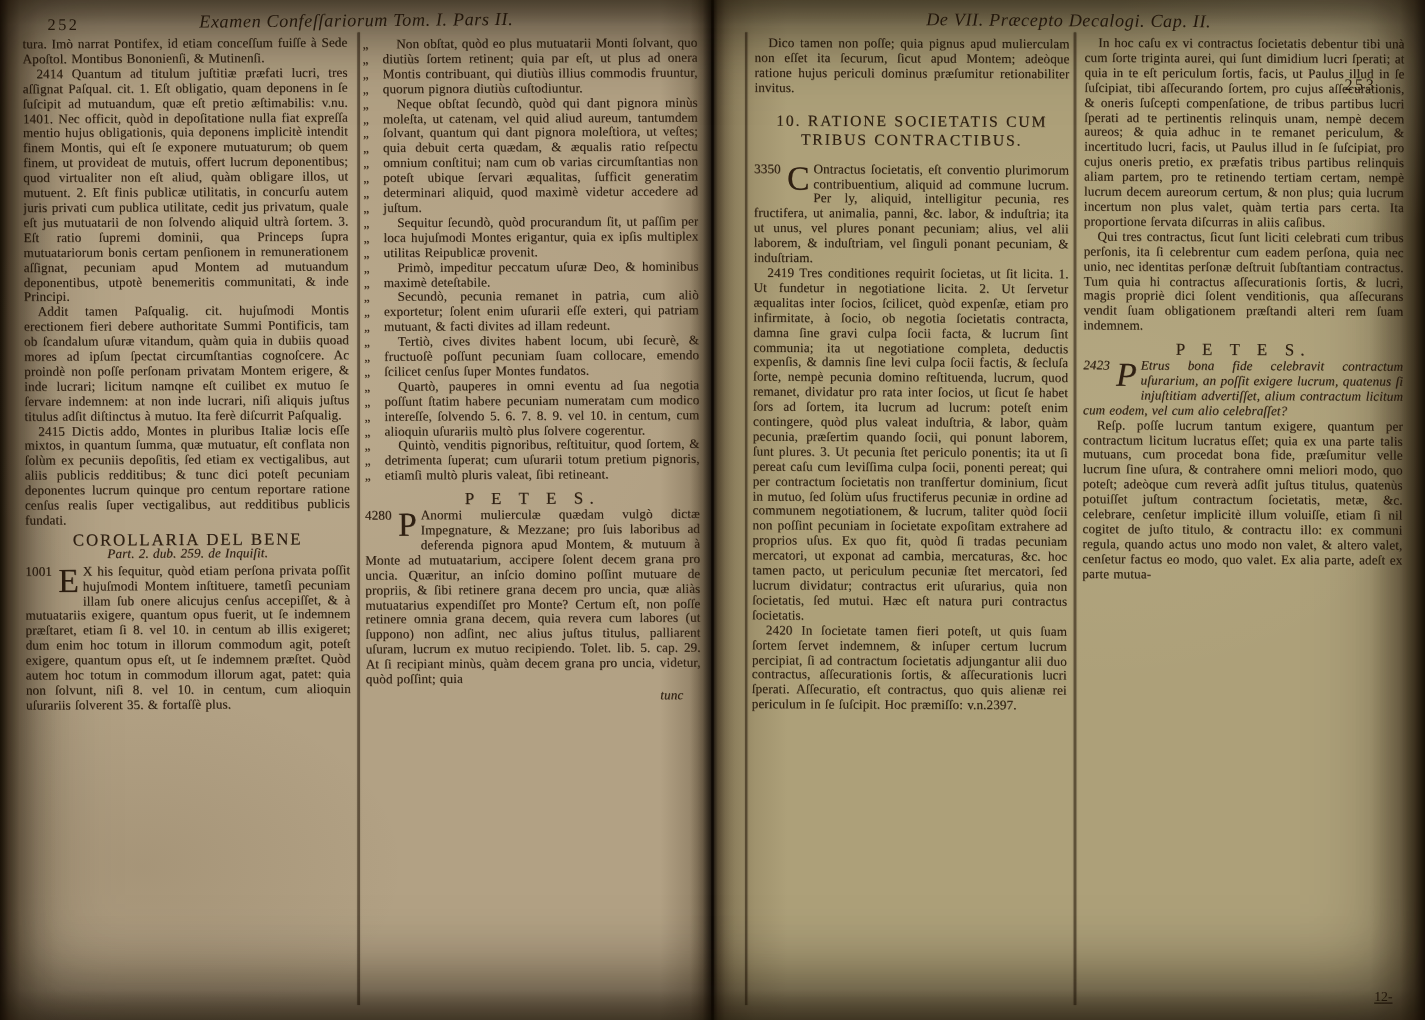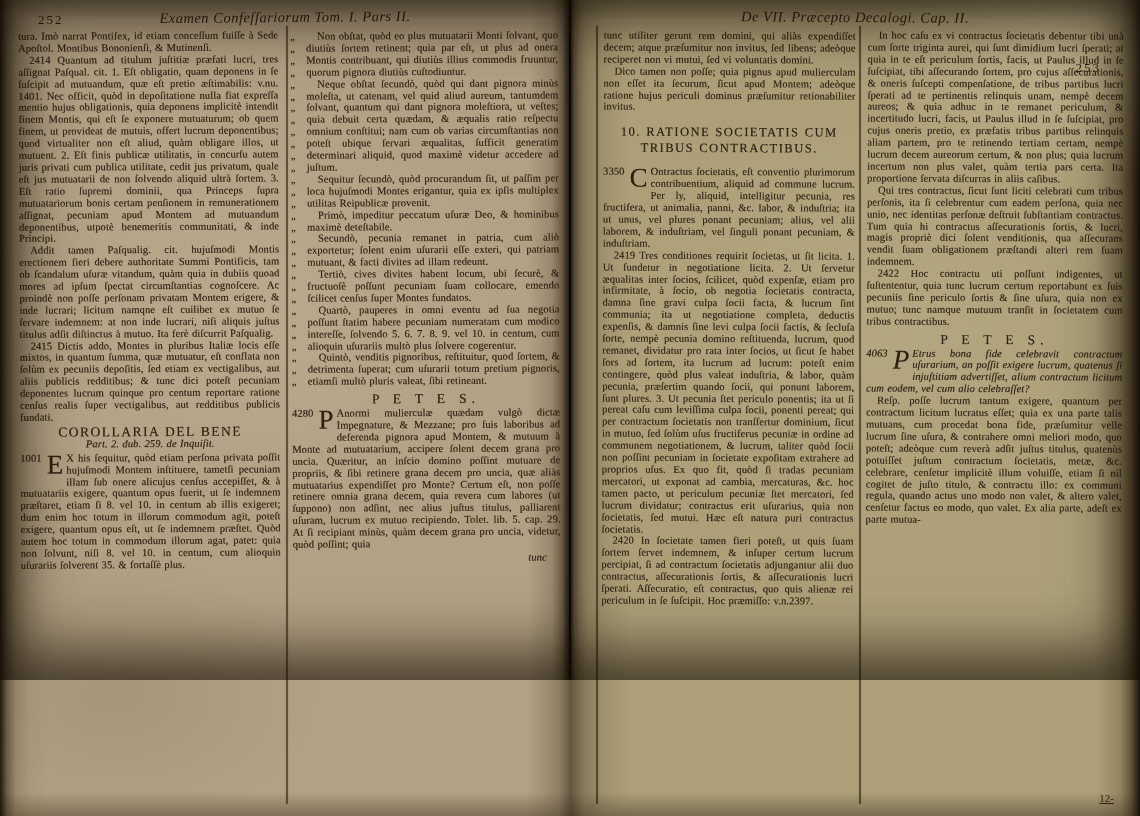--- a/index.html
+++ b/index.html
@@ -1,16 +1,16 @@
 <!DOCTYPE html>
 <html><head>
 <meta charset="utf-8">
 <style>
   html,body{margin:0;padding:0;width:1140px;height:816px;overflow:hidden;background:#120c06;}
-  .book{position:relative;width:1140px;height:680px;background:#ec4899;font-family:"Liberation Serif","DejaVu Serif",serif;}
+  .book{position:relative;width:1140px;height:816px;background:#ec4899;font-family:"Liberation Serif","DejaVu Serif",serif;}
   .book::after{content:"";position:absolute;inset:0;pointer-events:none;
     box-shadow:inset 0 0 70px 16px rgba(22,14,6,0.55), inset 0 -28px 50px rgba(22,14,6,0.35), inset 0 22px 40px rgba(22,14,6,0.25);}
   .page{position:absolute;top:0;height:816px;width:570px;color:#2f2012;}
   .page-left{left:0;background-color:#b2a184;background-image:
     radial-gradient(ellipse 420px 320px at 45% 38%, rgba(255,246,222,0.10), transparent 70%),
     radial-gradient(ellipse 300px 200px at 20% 85%, rgba(80,60,35,0.12), transparent 70%),
     linear-gradient(90deg, rgba(20,12,5,0.92) 0px, rgba(55,38,20,0.55) 7px, rgba(95,75,48,0.28) 16px, rgba(120,100,70,0.10) 30px, transparent 48px),
     linear-gradient(270deg, rgba(30,20,10,0.50) 0px, rgba(60,45,25,0.28) 12px, transparent 42px),
     linear-gradient(180deg, rgba(45,32,16,0.30) 0px, transparent 20px),
     linear-gradient(0deg, rgba(45,32,16,0.38) 0px, transparent 24px);}
@@ -156,41 +156,39 @@
     </div>
   </div>
 
   <div class="page page-right">
     <div class="pagenum pagenum-right">253</div>
     <div class="header-title">De VII. Præcepto Decalogi. Cap. II.</div>
 
     <div class="col-rule rule-r1"></div>
 
     <div class="col col3">
-      <p class="flush">tunc utiliter gerunt rem domini, qui aliàs expendiſſet decem; atque præſumitur non invitus, ſed libens; adeòque reciperet non vi mutui, ſed vi voluntatis domini.</p>
       <p>Dico tamen non poſſe; quia pignus apud mulierculam non eſſet ita ſecurum, ſicut apud Montem; adeòque ratione hujus periculi dominus præſumitur retionabiliter invitus.</p>
       <p class="section-heading">10. RATIONE SOCIETATIS CUM TRIBUS CONTRACTIBUS.</p>
       <p class="dc-para">
         <span class="pnum">3350</span>
         <span class="dropcap">C</span>
         <span>Ontractus ſocietatis, eſt conventio plurimorum contribuentium, aliquid ad commune lucrum. Per ly, aliquid, intelligitur pecunia, res fructifera, ut animalia, panni, &amp;c. labor, &amp; induſtria; ita ut unus, vel plures ponant pecuniam; alius, vel alii laborem, &amp; induſtriam, vel ſinguli ponant pecuniam, &amp; induſtriam.</span>
       </p>
       <p>2419 Tres conditiones requirit ſocietas, ut ſit licita. 1. Ut fundetur in negotiatione licita. 2. Ut ſervetur æqualitas inter ſocios, ſcilicet, quòd expenſæ, etiam pro infirmitate, à ſocio, ob negotia ſocietatis contracta, damna ſine gravi culpa ſocii facta, &amp; lucrum ſint communia; ita ut negotiatione completa, deductis expenſis, &amp; damnis ſine levi culpa ſocii factis, &amp; ſecluſa ſorte, nempè pecunia domino reſtituenda, lucrum, quod remanet, dividatur pro rata inter ſocios, ut ſicut ſe habet ſors ad ſortem, ita lucrum ad lucrum: poteſt enim contingere, quòd plus valeat induſtria, &amp; labor, quàm pecunia, præſertim quando ſocii, qui ponunt laborem, ſunt plures. 3. Ut pecunia ſtet periculo ponentis; ita ut ſi pereat caſu cum leviſſima culpa ſocii, ponenti pereat; qui per contractum ſocietatis non tranſfertur dominium, ſicut in mutuo, ſed ſolùm uſus fructiferus pecuniæ in ordine ad communem negotiationem, &amp; lucrum, taliter quòd ſocii non poſſint pecuniam in ſocietate expoſitam extrahere ad proprios uſus. Ex quo fit, quòd ſi tradas pecuniam mercatori, ut exponat ad cambia, mercaturas, &amp;c. hoc tamen pacto, ut periculum pecuniæ ſtet mercatori, ſed lucrum dividatur; contractus erit uſurarius, quia non ſocietatis, ſed mutui. Hæc eſt natura puri contractus ſocietatis.</p>
       <p>2420 In ſocietate tamen fieri poteſt, ut quis ſuam ſortem ſervet indemnem, &amp; inſuper certum lucrum percipiat, ſi ad contractum ſocietatis adjungantur alii duo contractus, aſſecurationis ſortis, &amp; aſſecurationis lucri ſperati. Aſſecuratio, eſt contractus, quo quis alienæ rei periculum in ſe ſuſcipit. Hoc præmiſſo: v.n.2397.</p>
     </div>
 
     <div class="col-rule rule-r2"></div>
 
     <div class="col col4">
       <p>In hoc caſu ex vi contractus ſocietatis debentur tibi unà cum ſorte triginta aurei, qui ſunt dimidium lucri ſperati; at quia in te eſt periculum ſortis, facis, ut Paulus illud in ſe ſuſcipiat, tibi aſſecurando ſortem, pro cujus aſſecurationis, &amp; oneris ſuſcepti compenſatione, de tribus partibus lucri ſperati ad te pertinentis relinquis unam, nempè decem aureos; &amp; quia adhuc in te remanet periculum, &amp; incertitudo lucri, facis, ut Paulus illud in ſe ſuſcipiat, pro cujus oneris pretio, ex præfatis tribus partibus relinquis aliam partem, pro te retinendo tertiam certam, nempè lucrum decem aureorum certum, &amp; non plus; quia lucrum incertum non plus valet, quàm tertia pars certa. Ita proportione ſervata diſcurras in aliis caſibus.</p>
       <p>Qui tres contractus, ſicut ſunt liciti celebrati cum tribus perſonis, ita ſi celebrentur cum eadem perſona, quia nec unio, nec identitas perſonæ deſtruit ſubſtantiam contractus. Tum quia hi contractus aſſecurationis ſortis, &amp; lucri, magis propriè dici ſolent venditionis, qua aſſecurans vendit ſuam obligationem præſtandi alteri rem ſuam indemnem.</p>
-      <p>2422 Hoc contractu uti poſſunt indigentes, ut ſuſtententur, quia tunc lucrum certum reportabunt ex ſuis pecuniis ſine periculo ſortis &amp; ſine uſura, quia non ex mutuo; tunc namque mutuum tranſit in ſocietatem cum tribus contractibus.</p>
       <p class="petes">P E T E S.</p>
       <p class="dc-para italic">
-        <span class="pnum">4063</span>
+        <span class="pnum">2423</span>
         <span class="dropcap">P</span>
         <span>Etrus bona fide celebravit contractum uſurarium, an poſſit exigere lucrum, quatenus ſi injuſtitiam advertiſſet, alium contractum licitum cum eodem, vel cum alio celebraſſet?</span>
       </p>
       <p>Reſp. poſſe lucrum tantum exigere, quantum per contractum licitum lucratus eſſet; quia ex una parte talis mutuans, cum procedat bona fide, præſumitur velle lucrum ſine uſura, &amp; contrahere omni meliori modo, quo poteſt; adeòque cum reverà adſit juſtus titulus, quatenùs potuiſſet juſtum contractum ſocietatis, metæ, &amp;c. celebrare, cenſetur implicitè illum voluiſſe, etiam ſi nil cogitet de juſto titulo, &amp; contractu illo: ex communi regula, quando actus uno modo non valet, &amp; altero valet, cenſetur factus eo modo, quo valet. Ex alia parte, adeſt ex parte mutua-</p>
     </div>
 
     <div class="signature">12-</div>
   </div>
 
   <div class="gutter"></div>

